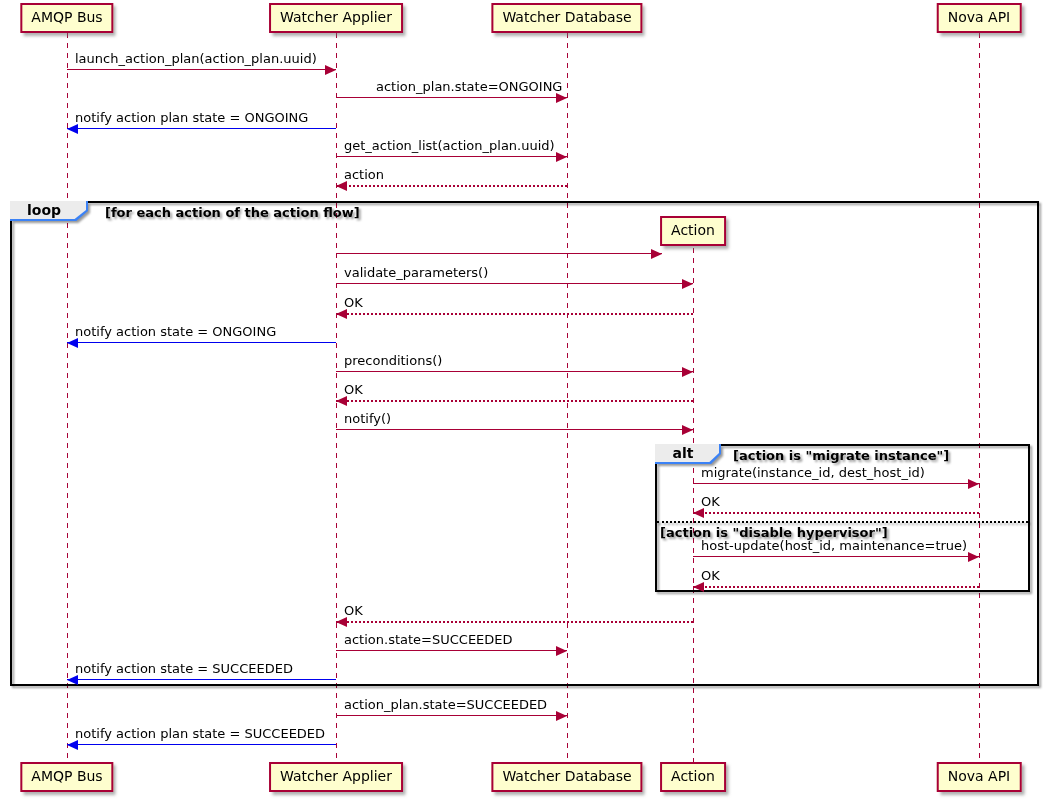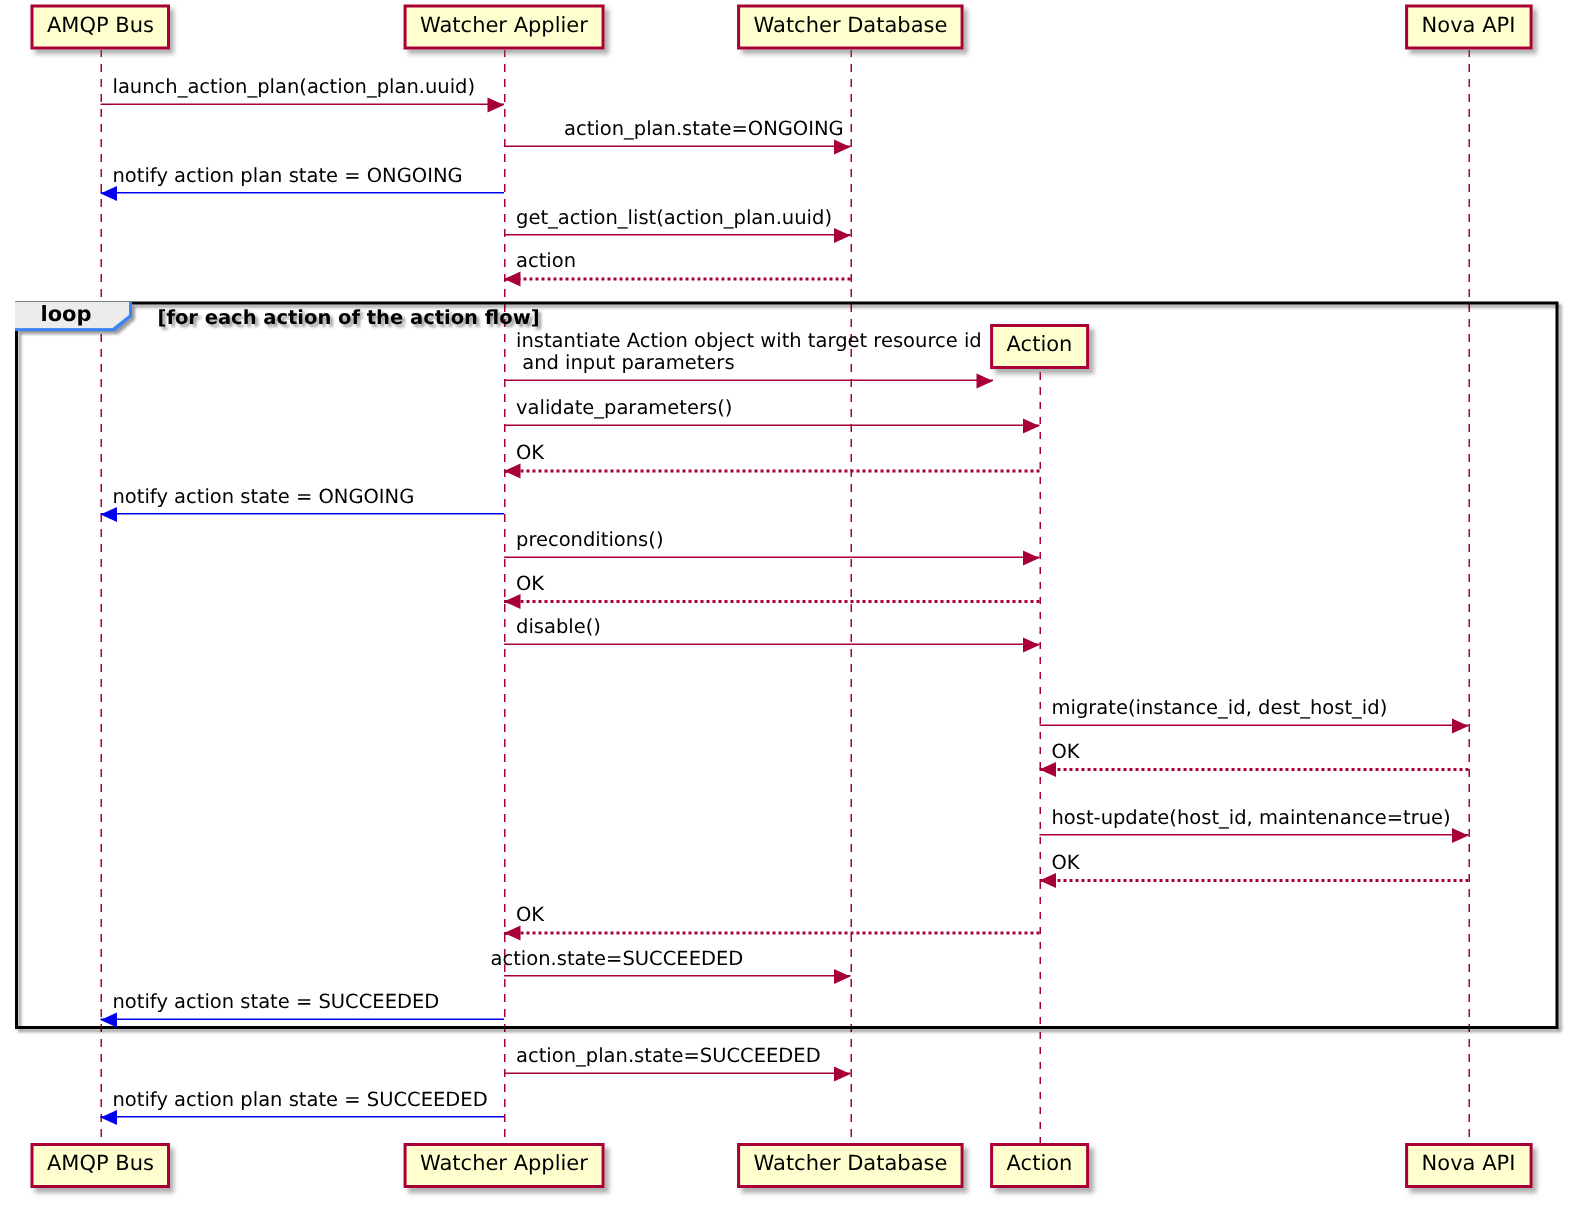--- a/index.html
+++ b/index.html
@@ -47,75 +47,82 @@
     <div class="lifeline" style="left: 566.5px; top: 33px; height: 730px;"></div>
     <div class="lifeline" style="left: 692.5px; top: 248px; height: 515px;"></div>
     <div class="lifeline" style="left: 978.5px; top: 33px; height: 730px;"></div>
     <div class="frame" style="left: 10px; top: 201px; width: 1029px; height: 485px;">
       <div class="frame-tab" style="width: 78px; height: 20px;">
         <div class="frame-tab-fill" style="width: 76px; height: 18px;"></div>
         <div class="frame-tab-label" style="line-height: 18px;">loop</div>
       </div>
       <div class="frame-cond" style="left: 93px; top: 2px;">[for each action of the action flow]</div>
     </div>
+    <div class="frame" style="left: 655px; top: 444px; width: 375px; height: 148px;">
+      <div class="frame-tab" style="width: 66px; height: 20px;">
+        <div class="frame-tab-fill" style="width: 64px; height: 18px;"></div>
+        <div class="frame-tab-label" style="line-height: 18px;">alt</div>
+      </div>
+      <div class="frame-cond" style="left: 76px; top: 2px;">[action is "migrate instance"]</div>
+      <div class="frame-divider" style="top: 75px;"></div>
+      <div class="frame-cond" style="left: 3px; top: 79px;">[action is "disable hypervisor"]</div>
+    </div>
     <div class="msg-line" style="left: 67px; top: 69px; width: 269px; border-top-color: rgb(168, 0, 54);"></div>
     <div class="arrow-head right" style="left: 325px; top: 64.5px; border-left-color: rgb(168, 0, 54);"></div>
     <div class="msg-label" style="left: 75px; top: 51px;">launch_action_plan(action_plan.uuid)</div>
     <div class="msg-line" style="left: 336px; top: 97px; width: 231px; border-top-color: rgb(168, 0, 54);"></div>
     <div class="arrow-head right" style="left: 556px; top: 92.5px; border-left-color: rgb(168, 0, 54);"></div>
     <div class="msg-label" style="left: 344px; top: 79px; margin-left: 32px;">action_plan.state=ONGOING</div>
     <div class="msg-line" style="left: 67px; top: 128px; width: 269px; border-top-color: rgb(0, 0, 238);"></div>
     <div class="arrow-head left" style="left: 67px; top: 123.5px; border-right-color: rgb(0, 0, 238);"></div>
     <div class="msg-label" style="left: 75px; top: 110px;">notify action plan state = ONGOING</div>
     <div class="msg-line" style="left: 336px; top: 156px; width: 231px; border-top-color: rgb(168, 0, 54);"></div>
     <div class="arrow-head right" style="left: 556px; top: 151.5px; border-left-color: rgb(168, 0, 54);"></div>
     <div class="msg-label" style="left: 344px; top: 138px;">get_action_list(action_plan.uuid)</div>
     <div class="msg-line dotted" style="left: 336px; top: 185px; width: 231px; border-top-color: rgb(168, 0, 54);"></div>
     <div class="arrow-head left" style="left: 336px; top: 180.5px; border-right-color: rgb(168, 0, 54);"></div>
     <div class="msg-label" style="left: 344px; top: 167px;">action</div>
     <div class="msg-line" style="left: 336px; top: 253px; width: 326px; border-top-color: rgb(168, 0, 54);"></div>
     <div class="arrow-head right" style="left: 651px; top: 248.5px; border-left-color: rgb(168, 0, 54);"></div>
-    <div class="msg-label" style="left: 344px; top: 220px;">instantiate Action object with target resource id
- and input parameters</div>
     <div class="msg-line" style="left: 336px; top: 283px; width: 357px; border-top-color: rgb(168, 0, 54);"></div>
     <div class="arrow-head right" style="left: 682px; top: 278.5px; border-left-color: rgb(168, 0, 54);"></div>
     <div class="msg-label" style="left: 344px; top: 265px;">validate_parameters()</div>
     <div class="msg-line dotted" style="left: 336px; top: 313px; width: 357px; border-top-color: rgb(168, 0, 54);"></div>
     <div class="arrow-head left" style="left: 336px; top: 308.5px; border-right-color: rgb(168, 0, 54);"></div>
     <div class="msg-label" style="left: 344px; top: 295px;">OK</div>
     <div class="msg-line" style="left: 67px; top: 342px; width: 269px; border-top-color: rgb(0, 0, 238);"></div>
     <div class="arrow-head left" style="left: 67px; top: 337.5px; border-right-color: rgb(0, 0, 238);"></div>
     <div class="msg-label" style="left: 75px; top: 324px;">notify action state = ONGOING</div>
     <div class="msg-line" style="left: 336px; top: 371px; width: 357px; border-top-color: rgb(168, 0, 54);"></div>
     <div class="arrow-head right" style="left: 682px; top: 366.5px; border-left-color: rgb(168, 0, 54);"></div>
     <div class="msg-label" style="left: 344px; top: 353px;">preconditions()</div>
     <div class="msg-line dotted" style="left: 336px; top: 400px; width: 357px; border-top-color: rgb(168, 0, 54);"></div>
     <div class="arrow-head left" style="left: 336px; top: 395.5px; border-right-color: rgb(168, 0, 54);"></div>
     <div class="msg-label" style="left: 344px; top: 382px;">OK</div>
     <div class="msg-line" style="left: 336px; top: 429px; width: 357px; border-top-color: rgb(168, 0, 54);"></div>
     <div class="arrow-head right" style="left: 682px; top: 424.5px; border-left-color: rgb(168, 0, 54);"></div>
-    <div class="msg-label" style="left: 344px; top: 411px;">disable()</div>
+    <div class="msg-label" style="left: 344px; top: 411px;">notify()</div>
     <div class="msg-line" style="left: 693px; top: 483px; width: 286px; border-top-color: rgb(168, 0, 54);"></div>
     <div class="arrow-head right" style="left: 968px; top: 478.5px; border-left-color: rgb(168, 0, 54);"></div>
     <div class="msg-label" style="left: 701px; top: 465px;">migrate(instance_id, dest_host_id)</div>
     <div class="msg-line dotted" style="left: 693px; top: 512px; width: 286px; border-top-color: rgb(168, 0, 54);"></div>
     <div class="arrow-head left" style="left: 693px; top: 507.5px; border-right-color: rgb(168, 0, 54);"></div>
     <div class="msg-label" style="left: 701px; top: 494px;">OK</div>
     <div class="msg-line" style="left: 693px; top: 556px; width: 286px; border-top-color: rgb(168, 0, 54);"></div>
     <div class="arrow-head right" style="left: 968px; top: 551.5px; border-left-color: rgb(168, 0, 54);"></div>
     <div class="msg-label" style="left: 701px; top: 538px;">host-update(host_id, maintenance=true)</div>
     <div class="msg-line dotted" style="left: 693px; top: 586px; width: 286px; border-top-color: rgb(168, 0, 54);"></div>
     <div class="arrow-head left" style="left: 693px; top: 581.5px; border-right-color: rgb(168, 0, 54);"></div>
     <div class="msg-label" style="left: 701px; top: 568px;">OK</div>
     <div class="msg-line dotted" style="left: 336px; top: 621px; width: 357px; border-top-color: rgb(168, 0, 54);"></div>
     <div class="arrow-head left" style="left: 336px; top: 616.5px; border-right-color: rgb(168, 0, 54);"></div>
     <div class="msg-label" style="left: 344px; top: 603px;">OK</div>
     <div class="msg-line" style="left: 336px; top: 650px; width: 231px; border-top-color: rgb(168, 0, 54);"></div>
     <div class="arrow-head right" style="left: 556px; top: 645.5px; border-left-color: rgb(168, 0, 54);"></div>
-    <div class="msg-label" style="left: 327px; top: 632px;">action.state=SUCCEEDED</div>
+    <div class="msg-label" style="left: 344px; top: 632px;">action.state=SUCCEEDED</div>
     <div class="msg-line" style="left: 67px; top: 679px; width: 269px; border-top-color: rgb(0, 0, 238);"></div>
     <div class="arrow-head left" style="left: 67px; top: 674.5px; border-right-color: rgb(0, 0, 238);"></div>
     <div class="msg-label" style="left: 75px; top: 661px;">notify action state = SUCCEEDED</div>
     <div class="msg-line" style="left: 336px; top: 715px; width: 231px; border-top-color: rgb(168, 0, 54);"></div>
     <div class="arrow-head right" style="left: 556px; top: 710.5px; border-left-color: rgb(168, 0, 54);"></div>
     <div class="msg-label" style="left: 344px; top: 697px;">action_plan.state=SUCCEEDED</div>
     <div class="msg-line" style="left: 67px; top: 744px; width: 269px; border-top-color: rgb(0, 0, 238);"></div>
     <div class="arrow-head left" style="left: 67px; top: 739.5px; border-right-color: rgb(0, 0, 238);"></div>
     <div class="msg-label" style="left: 75px; top: 726px;">notify action plan state = SUCCEEDED</div>
     <div class="pbox" style="left: 67px; top: 3px;">AMQP Bus</div>

